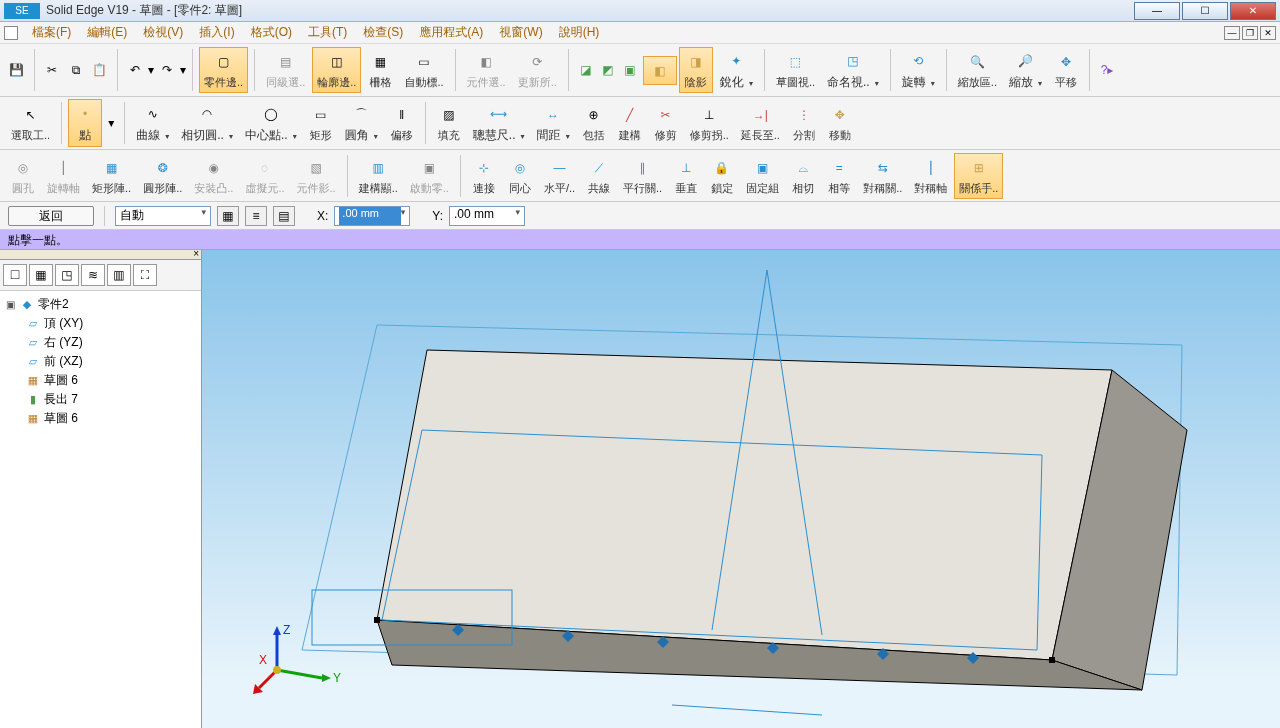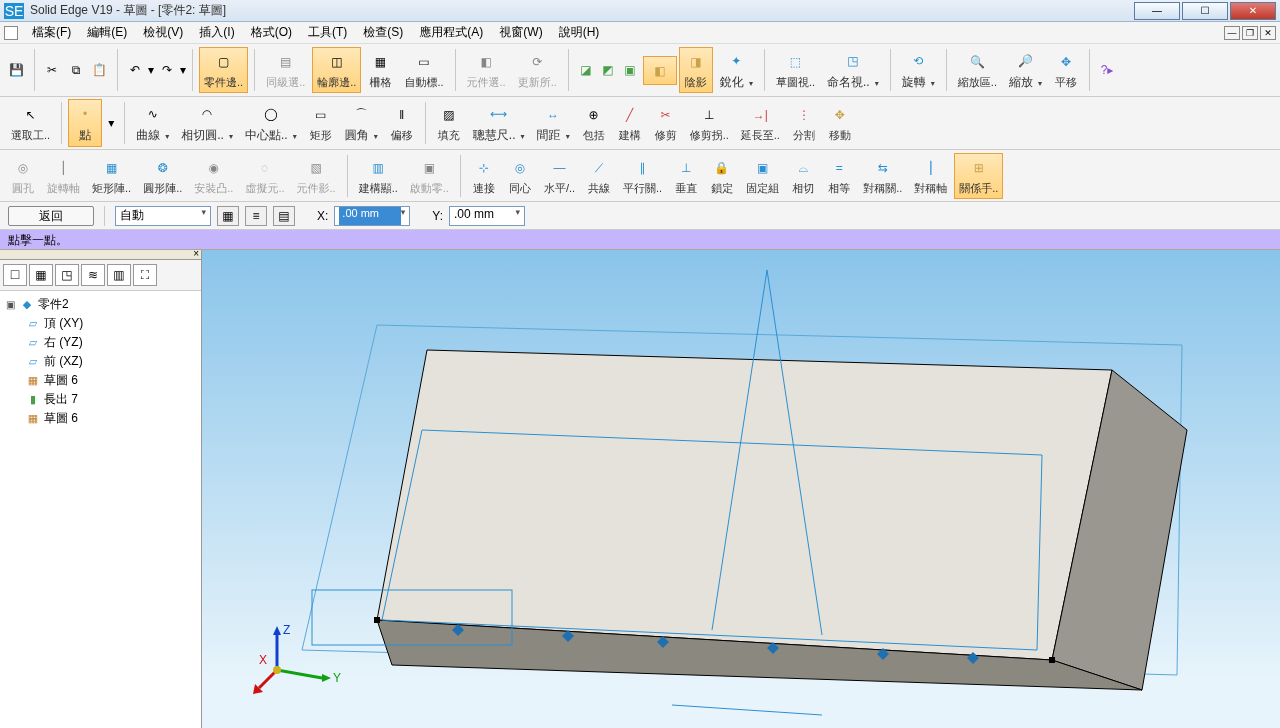--- a/index.html
+++ b/index.html
@@ -1,28 +1,28 @@
 <!DOCTYPE html>
 <html><head>
 <meta charset="utf-8">
 <style>
 * { margin: 0; padding: 0; box-sizing: border-box; font-family: "Microsoft JhengHei", Tahoma, sans-serif; font-size: 12px; }
 body { background: #fff; user-select: none; overflow: hidden; }
 
 
 .titlebar { height: 22px; background: linear-gradient(#e9eff7,#d7e4f2); border-bottom: 1px solid #9db5cc; display: flex; align-items: center; padding: 0 4px; }
-.titlebar .appicon { width: 20px; height: 16px; background:#1e90d2; margin-right:6px; display:flex;align-items:center;justify-content:center;color:#fff;font-size:14px;}
+.titlebar .appicon { width: 36px; height: 16px; background:#1e90d2; margin-right:6px; display:flex;align-items:center;justify-content:center;color:#fff;font-size:10px;}
 .titlebar .title { flex:1; color:#333; }
 .titlebar .winbtns { display:flex; margin-left:auto; }
 .titlebar .wbtn { width:46px; height:18px; border:1px solid #5a7ca0; margin-left:2px; display:flex;align-items:center;justify-content:center; font-size:10px; background:linear-gradient(#f7fbff,#cfe0f0); cursor:pointer;}
 .titlebar .wbtn.close { background:linear-gradient(#e27a73,#c0392b); color:#fff;}
 
 
 .menubar { height:22px; background:#f4f4f4; display:flex; align-items:center; padding:0 4px; gap:4px; border-bottom:1px solid #ddd;}
-.menubar .menuitem { padding:2px 6px; cursor:pointer; color:#000000; }
+.menubar .menuitem { padding:2px 6px; cursor:pointer; color:#a16207; }
 .menubar .docicon { width:14px;height:14px;background:#fff;border:1px solid #888;margin-right:4px;}
 .menubar .mdi { margin-left:auto; display:flex; gap:2px;}
 .menubar .mdi span{ width:16px;height:14px;border:1px solid #888;display:flex;align-items:center;justify-content:center;font-size:9px;cursor:pointer;}
 
 
 .toolbar { background:#f4f4f4; border-bottom:1px solid #ccc; padding:2px 6px; display:flex; align-items:center; flex-wrap:nowrap; gap:2px; min-height:52px;}
 .tbtn { display:flex; flex-direction:column; align-items:center; justify-content:center; padding:3px 4px 2px 4px; border:1px solid transparent; cursor:pointer; min-width:34px; }
 .tbtn.active { border-color:#e8a23d; background:linear-gradient(#ffe8b8,#ffd27a); }
 .tbtn.disabled { opacity:.45; cursor:default;}
 .tbtn .ic { width:22px; height:22px; display:flex;align-items:center;justify-content:center; }

